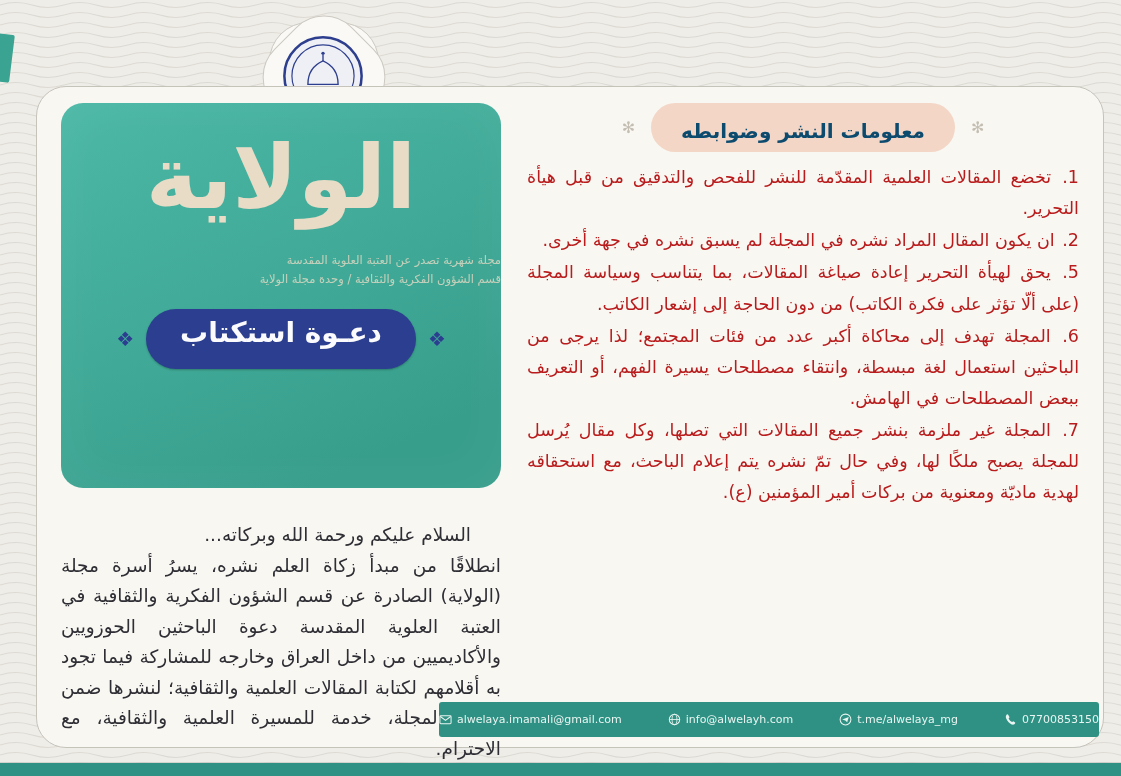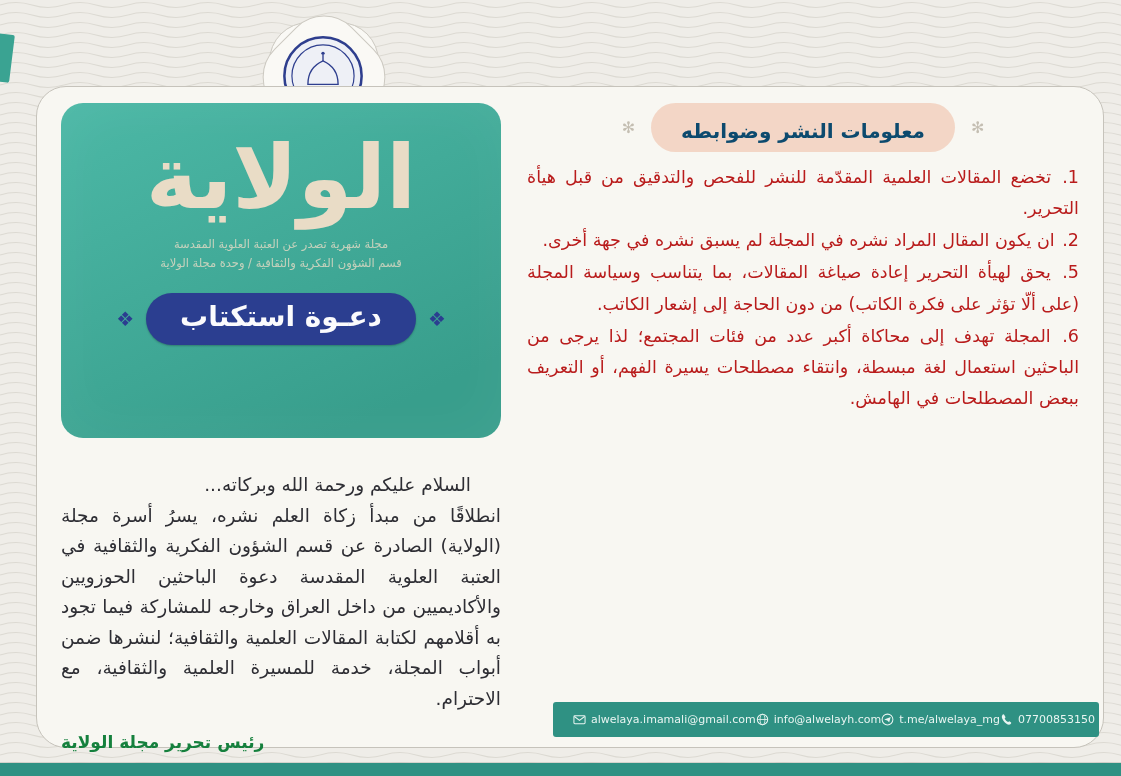--- a/index.html
+++ b/index.html
@@ -32,40 +32,40 @@
   .pill{background:#f3d6c6;border-radius:999px;padding:16px 30px 9px;font-size:20px;
     font-weight:bold;color:#0c4a6e;}
   .orn{color:#c4beb2;font-size:16px;}
   .rules{margin:0;padding:0;list-style:none;font-size:17.5px;line-height:1.78;
     color:#b91c1c;text-align:justify;}
   .rule{margin-bottom:1px;}
   .rule .num{margin-left:2px;}
 
   
   .card{background:linear-gradient(155deg,#4cb8a6 0%,#389e8c 85%);
-    height:335px;border-radius:22px;text-align:center;color:#e9dcc6;
+    height:385px;border-radius:22px;text-align:center;color:#e9dcc6;
     box-shadow:inset 0 0 60px rgba(255,255,255,.05);position:relative;}
   .card-title{font-size:88px;font-weight:bold;line-height:1.2;padding-top:22px;
     color:#e9dcc6;}
-  .card-sub{font-size:11.5px;line-height:1.65;opacity:.78;margin-top:4px;}
+  .card-sub{font-size:11.5px;line-height:1.65;opacity:.78;margin-top:20px;text-align:right;}
   .badge-row{display:flex;justify-content:center;align-items:center;gap:12px;margin-top:20px;}
   .badge{background:#2b3e90;color:#fbfbfd;font-weight:bold;font-size:28px;
-    padding:7px 34px 12px;border-radius:999px;box-shadow:0 1px 2px rgba(0,0,0,.25);}
+    padding:7px 34px 20px;border-radius:999px;box-shadow:0 1px 2px rgba(0,0,0,.25);}
   .badge-orn{color:#2b3e90;font-size:20px;}
 
   
   .letter{direction:rtl;font-size:18.5px;line-height:1.65;color:#2e2e34;margin-top:32px;}
   .greeting{text-align:right;text-indent:30px;}
   .letter-body{text-align:justify;}
   .signature{margin-top:14px;font-weight:bold;font-size:17px;text-align:left;color:#15803d;}
 
   
-  .contact-bar{position:absolute;right:4px;bottom:10px;width:546px;height:35px;
+  .contact-bar{position:absolute;right:4px;bottom:10px;width:660px;height:35px;
     background:#2f9183;border-radius:3px;display:flex;align-items:center;
-    justify-content:space-between;padding:0 20px;box-sizing:border-box;direction:ltr;}
+    justify-content:space-between;padding:0 0;box-sizing:border-box;direction:ltr;}
   .contact{display:flex;align-items:center;gap:5px;color:#e9f5f2;font-size:11px;white-space:nowrap;}
   .cicon{display:flex;align-items:center;}
 
   .paper-edge{position:absolute;left:0;right:0;bottom:13px;height:1px;background:#c9c7c1;opacity:.7;}
   .bottom-strip{position:absolute;left:0;right:0;bottom:0;height:13px;background:#2f9183;}
 </style>
 </head>
 <body>
 
 <div class="paper">
@@ -102,20 +102,21 @@
         <div class="pill-row">
           <span class="orn">✻</span>
           <span class="pill">معلومات النشر وضوابطه</span>
           <span class="orn">✻</span>
         </div>
         <ol class="rules">
           <li class="rule"><span class="num">1.</span> <span>تخضع المقالات العلمية المقدّمة للنشر للفحص والتدقيق من قبل هيأة التحرير.</span></li>
           <li class="rule"><span class="num">2.</span> <span>ان يكون المقال المراد نشره في المجلة لم يسبق نشره في جهة أخرى.</span></li>
           <li class="rule"><span class="num">5.</span> <span>يحق لهيأة التحرير إعادة صياغة المقالات، بما يتناسب وسياسة المجلة (على ألّا تؤثر على فكرة الكاتب) من دون الحاجة إلى إشعار الكاتب.</span></li>
           <li class="rule"><span class="num">6.</span> <span>المجلة تهدف إلى محاكاة أكبر عدد من فئات المجتمع؛ لذا يرجى من الباحثين استعمال لغة مبسطة، وانتقاء مصطلحات يسيرة الفهم، أو التعريف ببعض المصطلحات في الهامش.</span></li>
+          <li class="rule"><span class="num">7.</span> <span>المجلة غير ملزمة بنشر جميع المقالات التي تصلها، وكل مقال يُرسل للمجلة يصبح ملكًا لها، وفي حال تمّ نشره يتم إعلام الباحث، مع استحقاقه لهدية ماديّة ومعنوية من بركات أمير المؤمنين (ع).</span></li>
         </ol>
       </div>
 
       <div class="col-left">
         <div class="card">
           <div class="card-title">الولاية</div>
           <div class="card-sub">
             <div>مجلة شهرية تصدر عن العتبة العلوية المقدسة</div>
             <div>قسم الشؤون الفكرية والثقافية / وحدة مجلة الولاية</div>
           </div>

